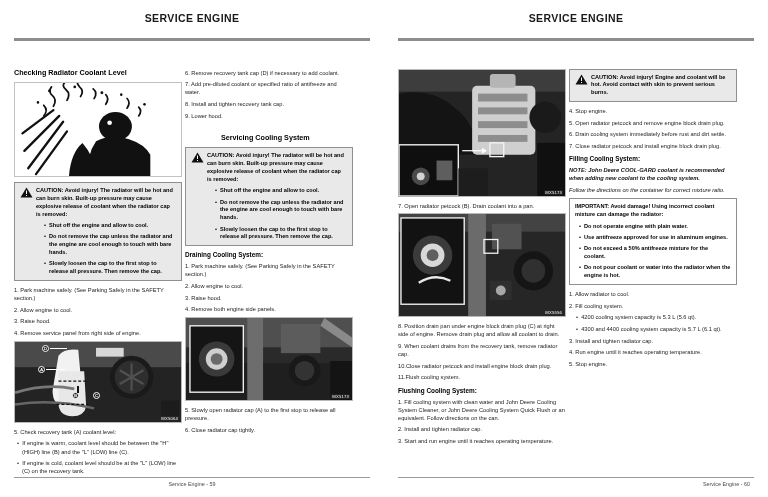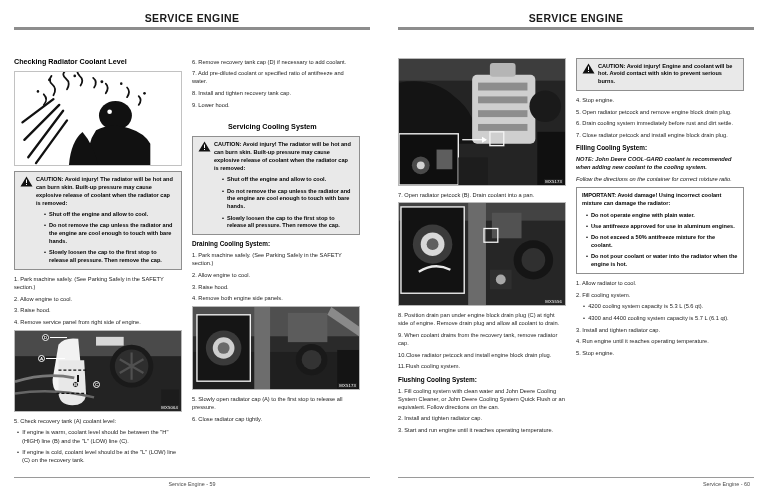--- a/index.html
+++ b/index.html
@@ -13,29 +13,29 @@
   .spread { position: relative; width: 768px; height: 497px; display: flex; }
   .page { position: relative; width: 384px; height: 497px; padding: 0 14px; }
 
   .page-header {
     text-align: center;
     font-size: 10.5px;
     font-weight: bold;
     letter-spacing: 0.4px;
     color: #1a1a1a;
     padding-top: 12px;
-    padding-bottom: 3px;
+    padding-bottom: 14px;
   }
   .header-rule {
     height: 2.5px;
     background: #8d8d8d;
     margin-bottom: 7px;
   }
 
-  .cols { display: flex; gap: 10px; margin-top: 28px; }
+  .cols { display: flex; gap: 3px; margin-top: 28px; }
   .col { width: 168px; }
 
   h2.sec {
     font-size: 7.2px;
     font-weight: bold;
     color: #000;
     margin: 0 0 5px 0;
     line-height: 1.2;
   }
   h3.sub {

